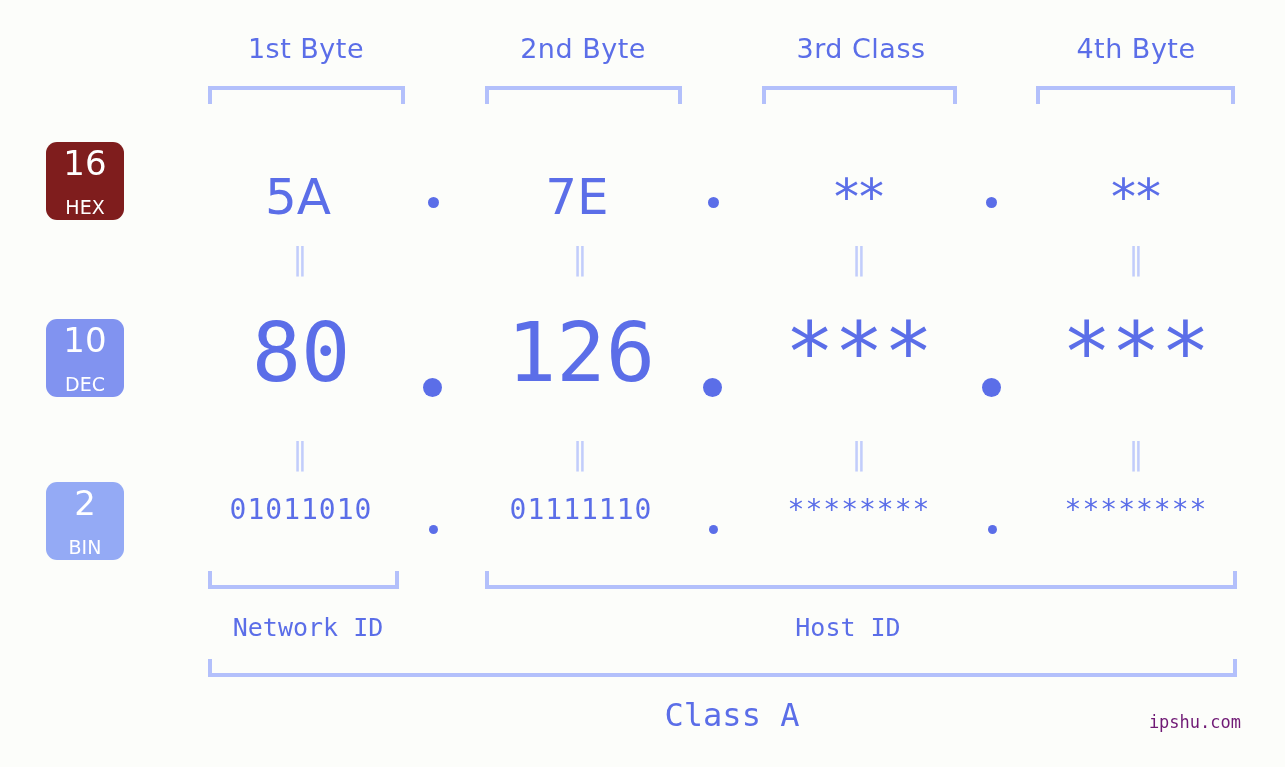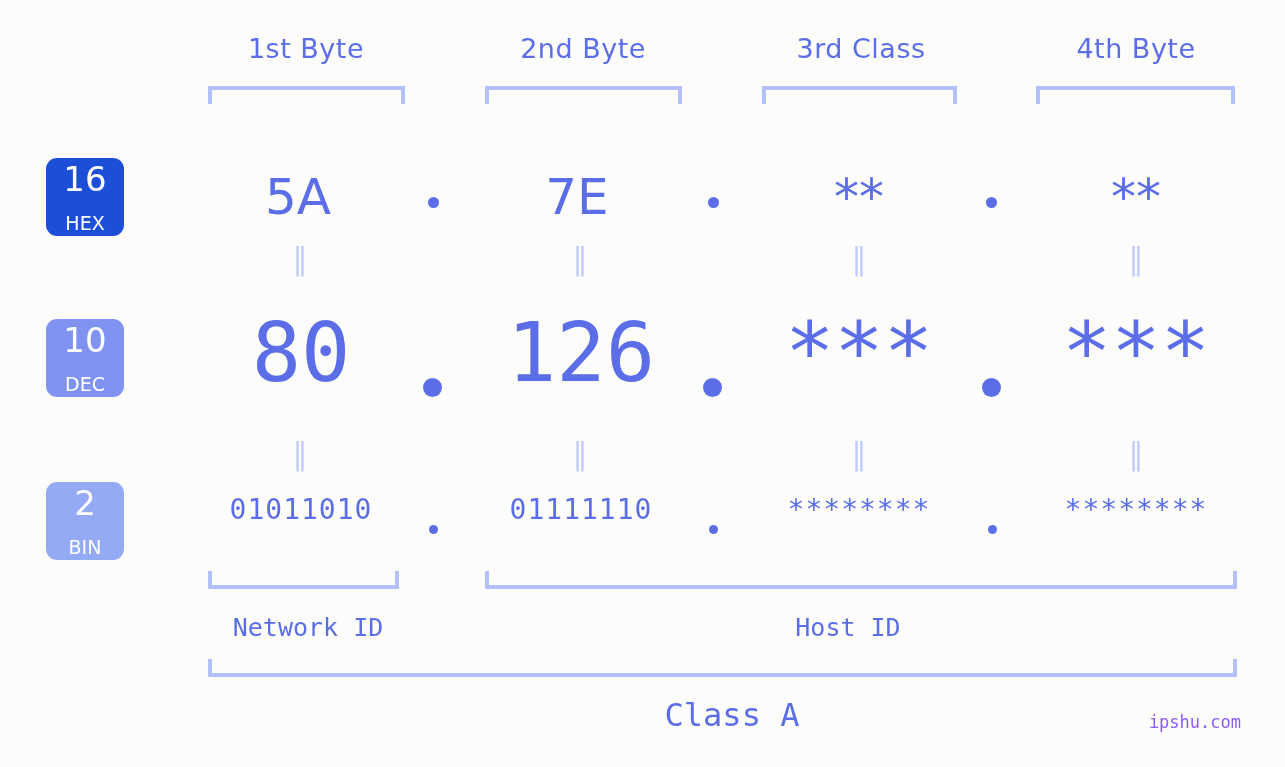--- a/index.html
+++ b/index.html
@@ -139,42 +139,42 @@
     color: #5b6ee8;
     font-family: "DejaVu Sans Mono", monospace;
     font-size: 32px;
   }
 
   
   .watermark {
     position: absolute;
     right: 44px;
     top: 712px;
-    color: #8b5cf6;
+    color: #701a75;
     font-family: "DejaVu Sans Mono", monospace;
     font-size: 17px;
     letter-spacing: 0px;
   }
 </style>
 </head>
 <body>
 
 <div id="stage">
 
   <div class="byte-header" style="left:176px">1st Byte</div>
   <div class="byte-header" style="left:453px">2nd Byte</div>
   <div class="byte-header" style="left:731px">3rd Class</div>
   <div class="byte-header" style="left:1006px">4th Byte</div>
 
   <div class="bracket" style="left:208px; width:197px; top:86px"></div>
   <div class="bracket" style="left:485px; width:197px; top:86px"></div>
   <div class="bracket" style="left:762px; width:195px; top:86px"></div>
   <div class="bracket" style="left:1036px; width:199px; top:86px"></div>
 
-  <div class="badge" style="top:158px; background:#1d4ed8">
+  <div class="badge" style="top:142px; background:#7f1d1d">
     <span class="num">16</span>
     <span class="lbl">HEX</span>
   </div>
   <div class="badge" style="top:319px; background:#8193f0">
     <span class="num">10</span>
     <span class="lbl">DEC</span>
   </div>
   <div class="badge" style="top:482px; background:#94aaf5">
     <span class="num">2</span>
     <span class="lbl">BIN</span>

